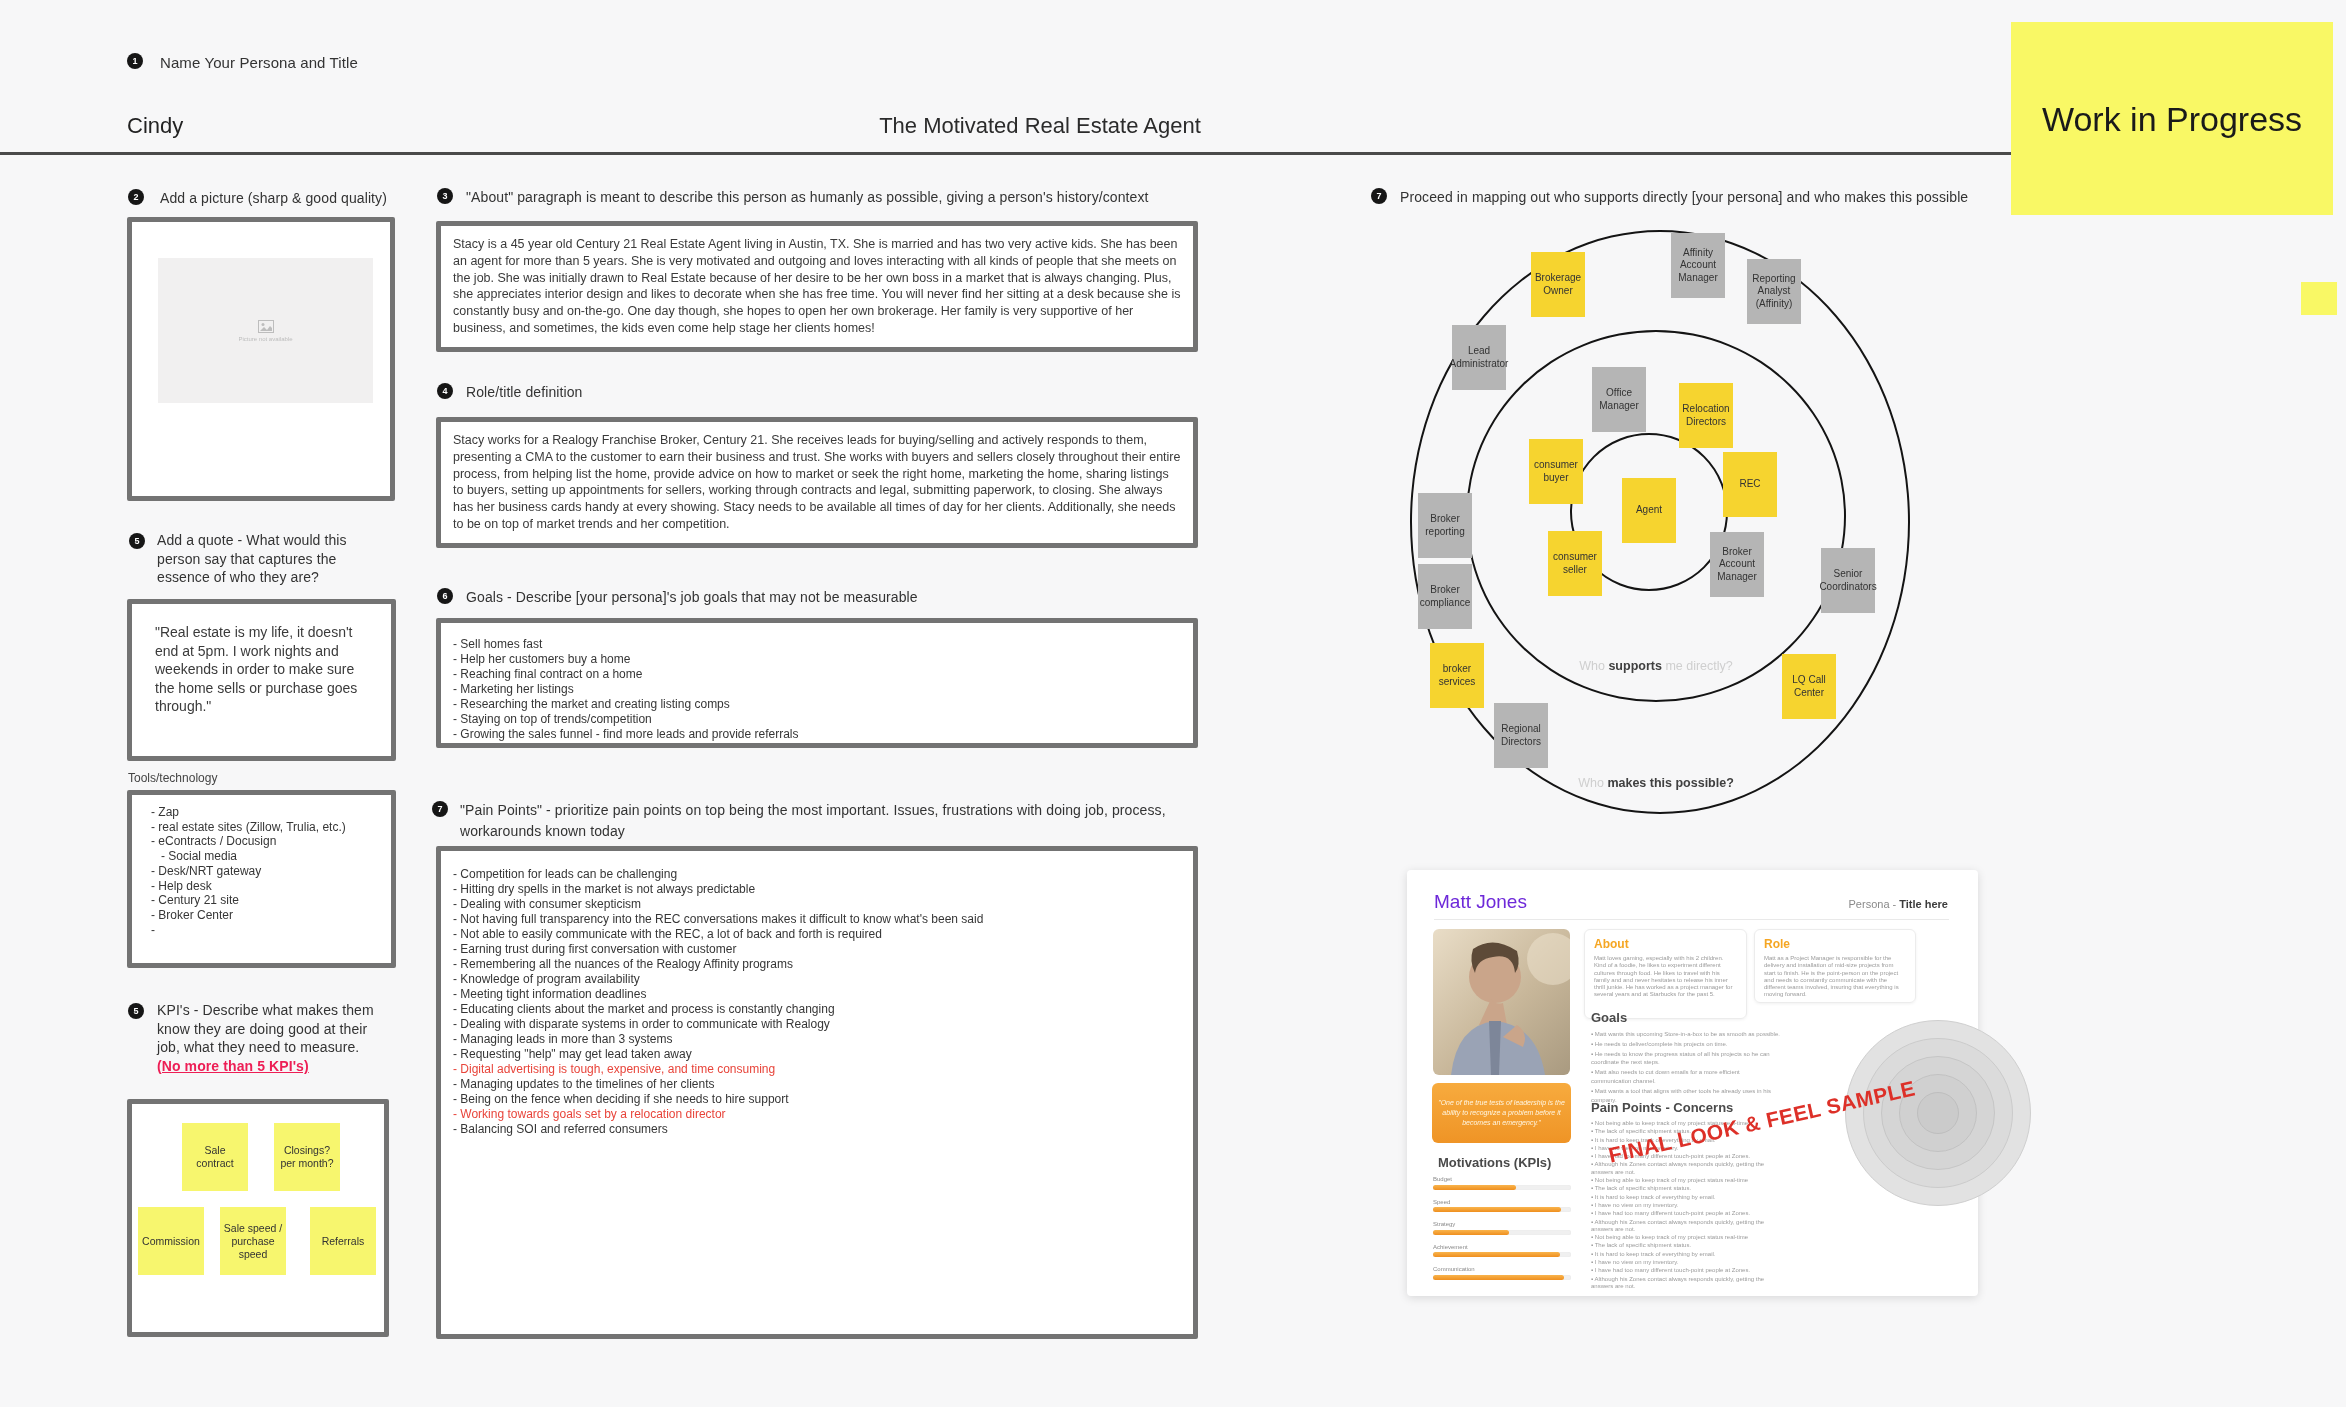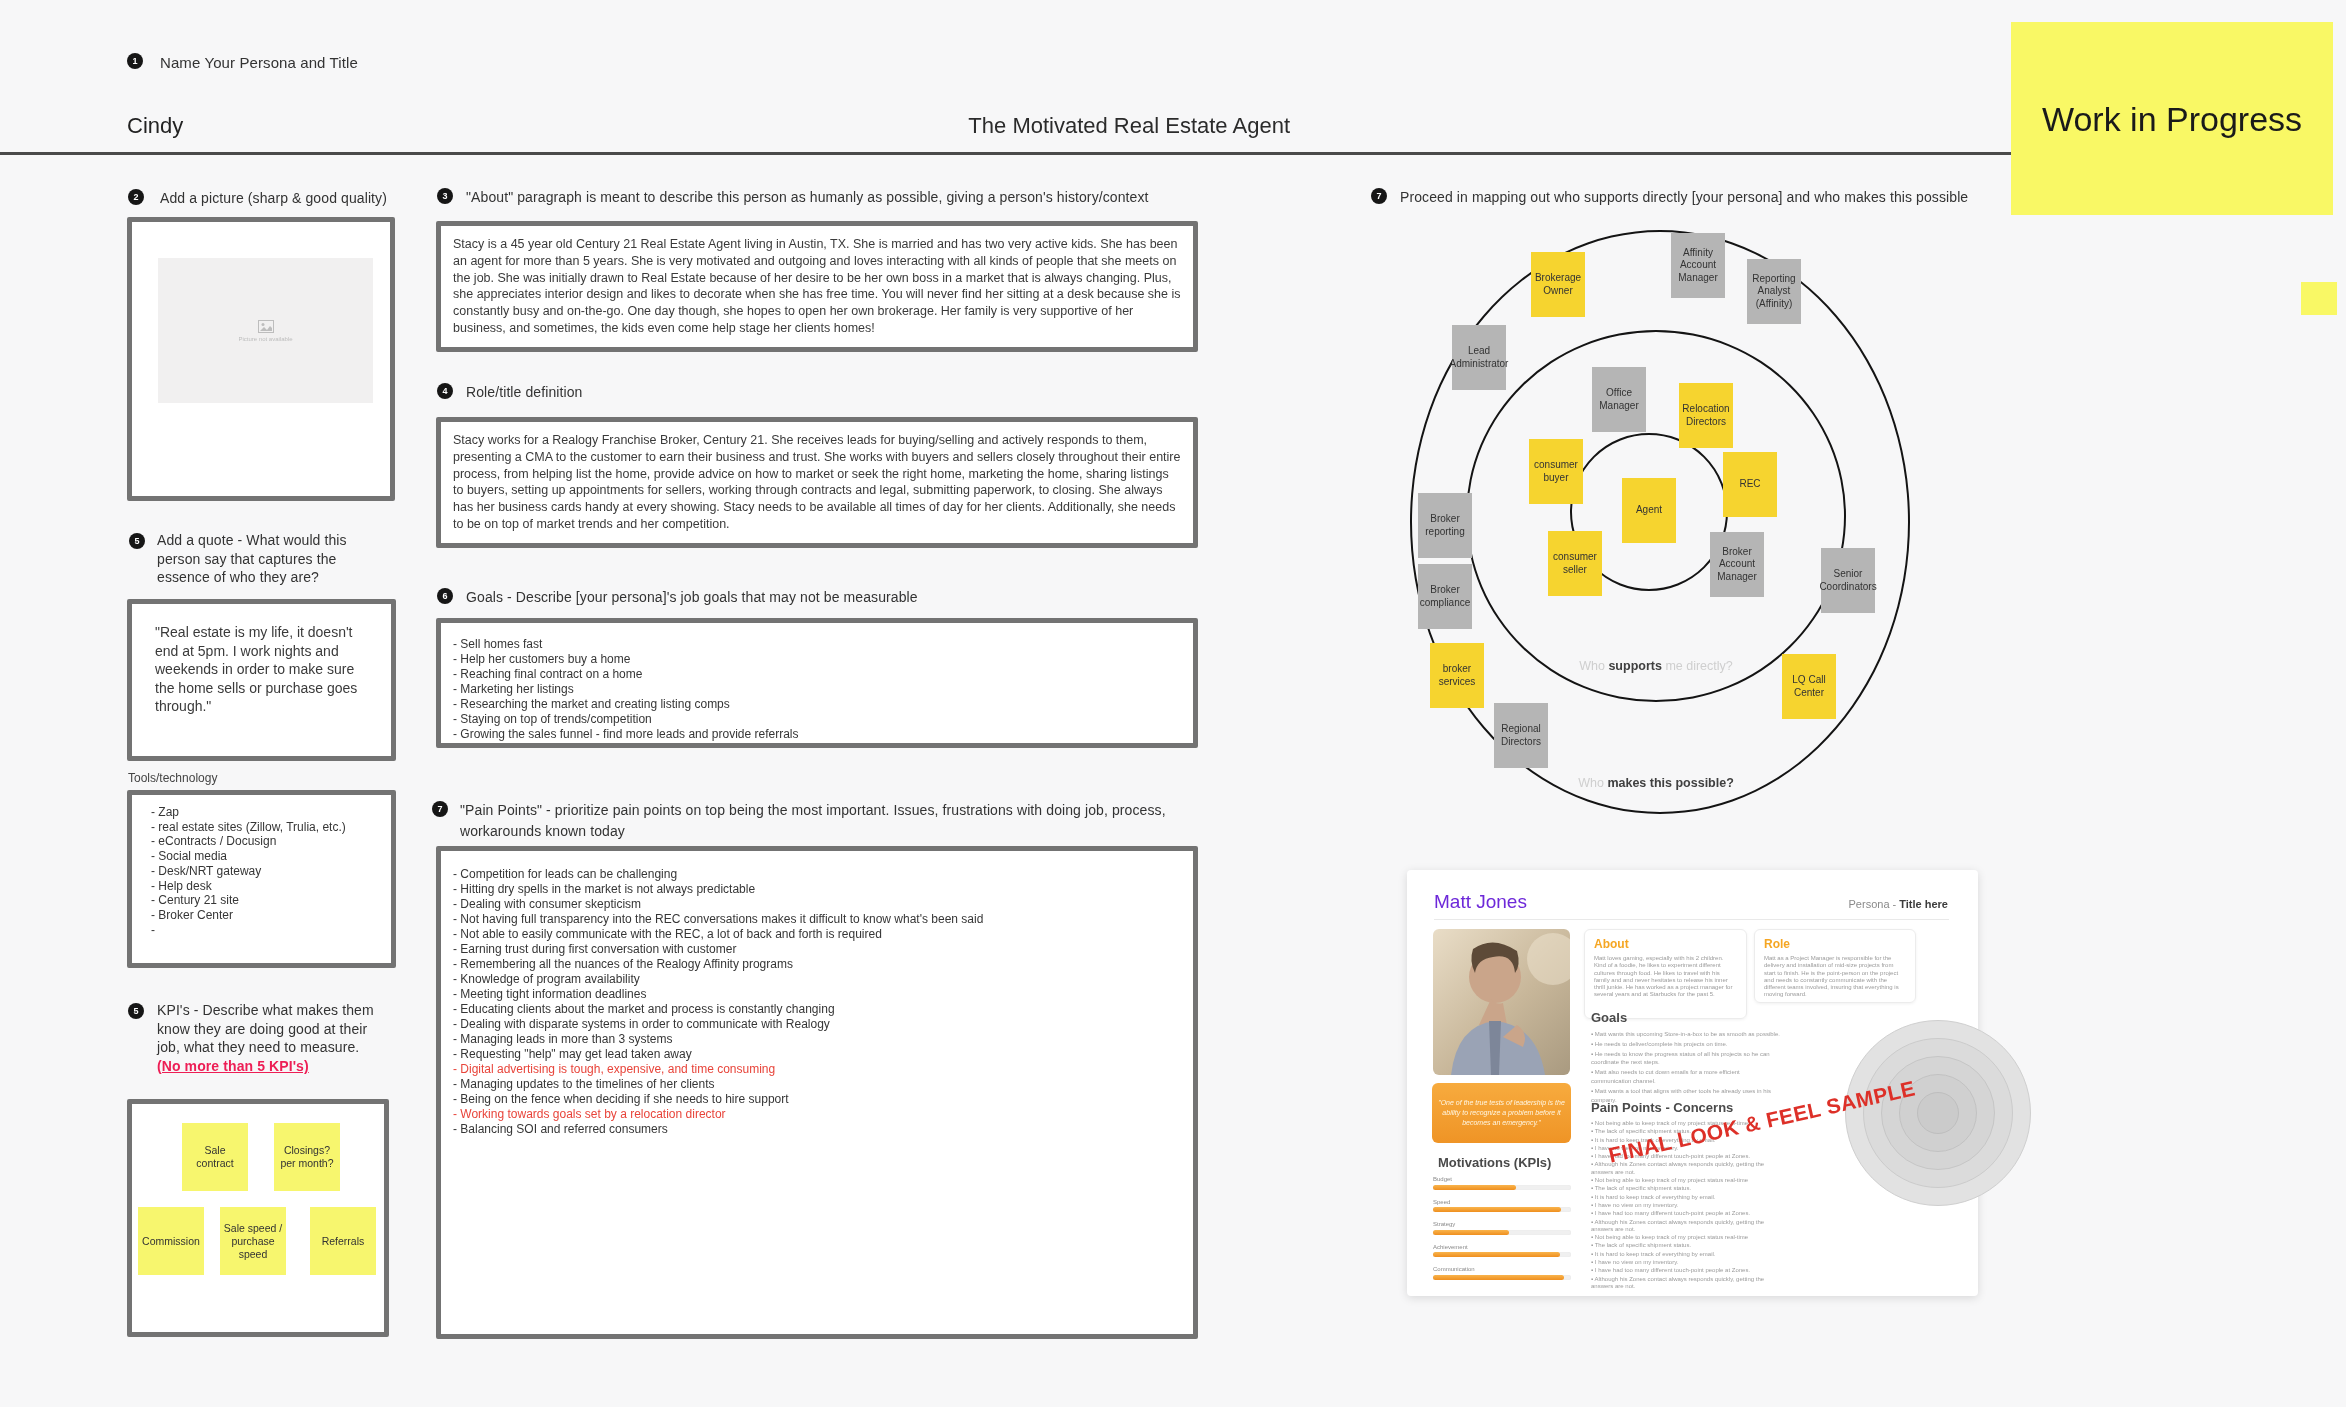--- a/index.html
+++ b/index.html
@@ -32,21 +32,21 @@
   .bar-fill{height:100%;border-radius:3px;background:linear-gradient(180deg,#f9b44c,#ef8f1f);}
 </style>
 </head>
 <body>
 
 <div id="board">
 
   <div class="badge" style="left:127px;top:53px;">1</div>
   <div class="hdr" style="left:160px;top:54px;font-size:15px;">Name Your Persona and Title</div>
   <div class="abs" style="left:127px;top:113px;font-size:22px;color:#222;">Cindy</div>
-  <div class="abs" style="left:790px;top:113px;width:500px;text-align:right;font-size:22px;color:#2b2b2b;">The Motivated Real Estate Agent</div>
+  <div class="abs" style="left:790px;top:113px;width:500px;text-align:center;font-size:22px;color:#2b2b2b;">The Motivated Real Estate Agent</div>
   <div class="abs" style="left:0;top:152px;width:2013px;height:3px;background:#4a4a4a;"></div>
 
   <div class="abs" style="left:2011px;top:22px;width:322px;height:193px;background:#f9f865;display:flex;align-items:center;justify-content:center;text-align:center;font-size:34px;line-height:46px;color:#1a1a1a;padding:14px;box-sizing:border-box;">Work in Progress</div>
   <div class="abs" style="left:2301px;top:282px;width:36px;height:33px;background:#f9f865;"></div>
 
   <div class="badge" style="left:128px;top:189px;">2</div>
   <div class="hdr" style="left:160px;top:190px;">Add a picture (sharp &amp; good quality)</div>
   <div class="wbox" style="left:127px;top:217px;width:268px;height:284px;">
     <div style="position:absolute;left:26px;top:36px;width:215px;height:145px;background:#f1f0f0;display:flex;flex-direction:column;align-items:center;justify-content:center;">
       <svg width="16" height="13" viewBox="0 0 16 13">
@@ -62,21 +62,21 @@
   <div class="hdr" style="left:157px;top:531px;width:218px;line-height:18.6px;">Add a quote - What would this person say that captures the essence of who they are?</div>
   <div class="wbox" style="left:127px;top:599px;width:269px;height:162px;padding:19px 16px 0 23px;">
     <div style="font-size:14px;line-height:18.6px;color:#3a3a3a;">"Real estate is my life, it doesn't end at 5pm. I work nights and weekends in order to make sure the home sells or purchase goes through."</div>
   </div>
 
   <div class="abs" style="left:128px;top:771px;font-size:12px;color:#444;">Tools/technology</div>
   <div class="wbox" style="left:127px;top:790px;width:269px;height:178px;padding:10px 8px 0 19px;">
       <div class="li" style="font-size: 12px; line-height: 14.7px;">- Zap</div>
       <div class="li" style="font-size: 12px; line-height: 14.7px;">- real estate sites (Zillow, Trulia, etc.)</div>
       <div class="li" style="font-size: 12px; line-height: 14.7px;">- eContracts / Docusign</div>
-      <div class="li" style="font-size: 12px; line-height: 14.7px;">- Social media</div>
+      <div class="li" style="font-size: 12px; line-height: 14.7px; margin-left: 10px;">- Social media</div>
       <div class="li" style="font-size: 12px; line-height: 14.7px;">- Desk/NRT gateway</div>
       <div class="li" style="font-size: 12px; line-height: 14.7px;">- Help desk</div>
       <div class="li" style="font-size: 12px; line-height: 14.7px;">- Century 21 site</div>
       <div class="li" style="font-size: 12px; line-height: 14.7px;">- Broker Center</div>
       <div class="li" style="font-size: 12px; line-height: 14.7px;">- </div>
     </div>
 
   <div class="badge" style="left:128px;top:1003px;">5</div>
   <div class="hdr" style="left:157px;top:1001px;width:230px;line-height:18.6px;">
     <span>KPI's - Describe what makes them know they are doing good at their job, what they need to measure.</span>

